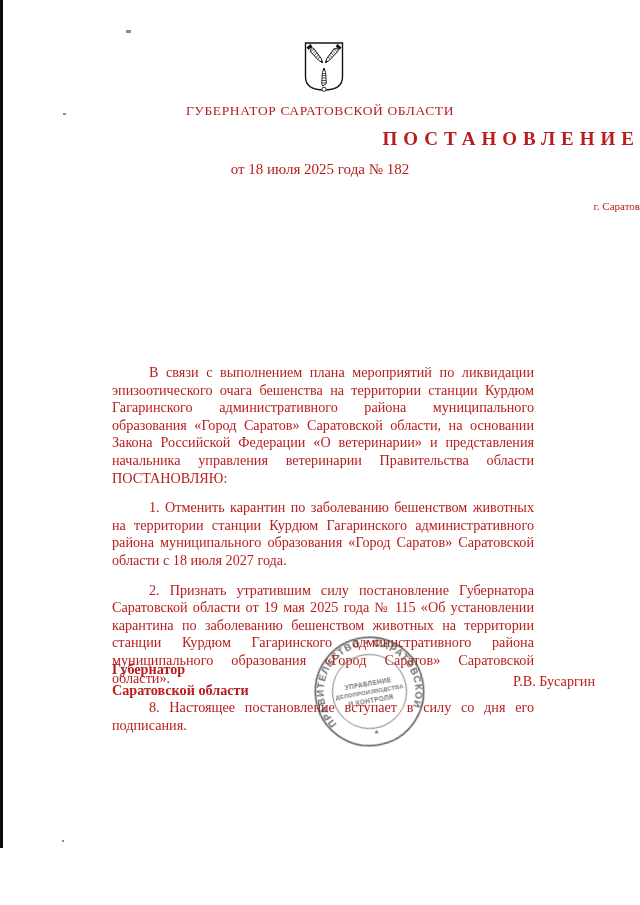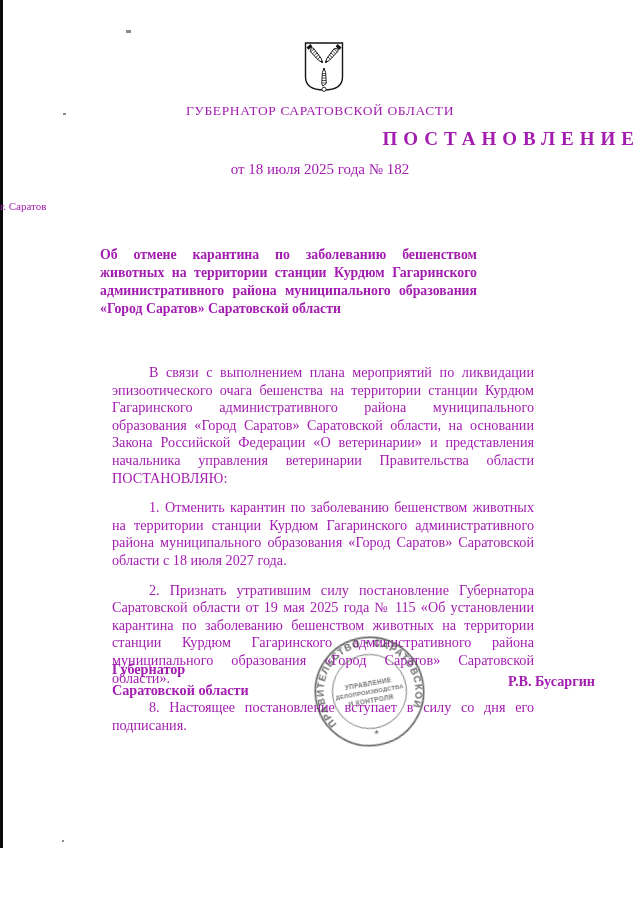--- a/index.html
+++ b/index.html
@@ -1,55 +1,55 @@
 <!DOCTYPE html>
 <html><head>
 <meta charset="utf-8">
 <style>
   html,body{margin:0;padding:0;background:#e8e8e8;}
   #page{
     position:relative;width:640px;height:905px;background:#ffffff;
-    font-family:"Liberation Serif","DejaVu Serif",serif;color:#a21caf;
+    font-family:"Liberation Serif","DejaVu Serif",serif;color:#b91c1c;
     overflow:hidden;margin:0 auto;
   }
   .scan-edge-left{position:absolute;left:0;top:0;width:3px;height:848px;background:#0b0b0b;}
   .speck{position:absolute;background:#8a8a8a;}
   .emblem{position:absolute;left:302px;top:41px;width:44px;height:52px;}
   .org-line{
     position:absolute;left:0;top:103px;width:100%;text-align:center;
     font-size:13.5px;letter-spacing:0.6px;white-space:nowrap;
   }
   .doc-type{
     position:absolute;left:0;top:128px;width:100%;text-align:right;
     font-size:19px;font-weight:bold;letter-spacing:6px;white-space:nowrap;text-indent:6px;
   }
   .date-line{
     position:absolute;left:0;top:161px;width:100%;text-align:center;
     font-size:15px;white-space:nowrap;
   }
   .city-line{
-    position:absolute;left:0;top:200px;width:100%;text-align:left;
+    position:absolute;left:0;top:200px;width:100%;text-align:right;
     font-size:11px;white-space:nowrap;
   }
   .subject{
     position:absolute;left:100px;top:246px;width:377px;
     font-size:13.8px;line-height:17.9px;font-weight:bold;text-align:justify;
   }
   .content{
     position:absolute;left:100px;top:352px;width:446px;
     font-size:14.2px;line-height:17.6px;text-align:justify;
   }
   .content p{margin:12px;text-indent:37px;}
   .signature{
     position:absolute;left:100px;top:659px;width:200px;
     font-size:14.2px;line-height:21px;font-weight:bold;margin-left:12px;
   }
   .sig-name{
     position:absolute;right:45px;top:673px;
-    font-size:14.2px;font-weight:bold;white-space:nowrap;text-align:right;
+    font-size:14.2px;font-weight:normal;white-space:nowrap;text-align:right;
   }
   .stamp{
     position:absolute;left:311px;top:633px;width:117px;height:117px;
     transform:rotate(-10deg);opacity:.82;filter:blur(.3px);
   }
   .stamp text{font-family:"Liberation Sans","DejaVu Sans",sans-serif;}
 </style>
 </head>
 <body>
 
@@ -83,21 +83,20 @@
       <circle cx="18" cy="0" r="0.9" fill="#141414" stroke="none"></circle>
     </g>
     <circle cx="22" cy="48.3" r="2.1" fill="#ffffff" stroke="#141414" stroke-width="0.9"></circle>
   </svg>
 
   <div class="org-line">ГУБЕРНАТОР САРАТОВСКОЙ ОБЛАСТИ</div>
   <div class="doc-type">ПОСТАНОВЛЕНИЕ</div>
   <div class="date-line">от 18 июля 2025 года № 182</div>
   <div class="city-line">г. Саратов</div>
 
-  <div class="subject">Об отмене карантина по заболеванию бешенством животных на территории станции Курдюм Гагаринского административного района муниципального образования «Город Саратов» Саратовской области</div>
 
   <div class="content">
     <p>В связи с выполнением плана мероприятий по ликвидации эпизоотического очага бешенства на территории станции Курдюм Гагаринского административного района муниципального образования «Город Саратов» Саратовской области, на основании Закона Российской Федерации «О ветеринарии» и представления начальника управления ветеринарии Правительства области ПОСТАНОВЛЯЮ:</p>
     <p>1. Отменить карантин по заболеванию бешенством животных на территории станции Курдюм Гагаринского административного района муниципального образования «Город Саратов» Саратовской области с 18 июля 2027 года.</p>
     <p>2. Признать утратившим силу постановление Губернатора Саратовской области от 19 мая 2025 года № 115 «Об установлении карантина по заболеванию бешенством животных на территории станции Курдюм Гагаринского административного района муниципального образования «Город Саратов» Саратовской области».</p>
     <p>8. Настоящее постановление вступает в силу со дня его подписания.</p>
   </div>
 
   <div class="signature">
     <div>Губернатор</div>

